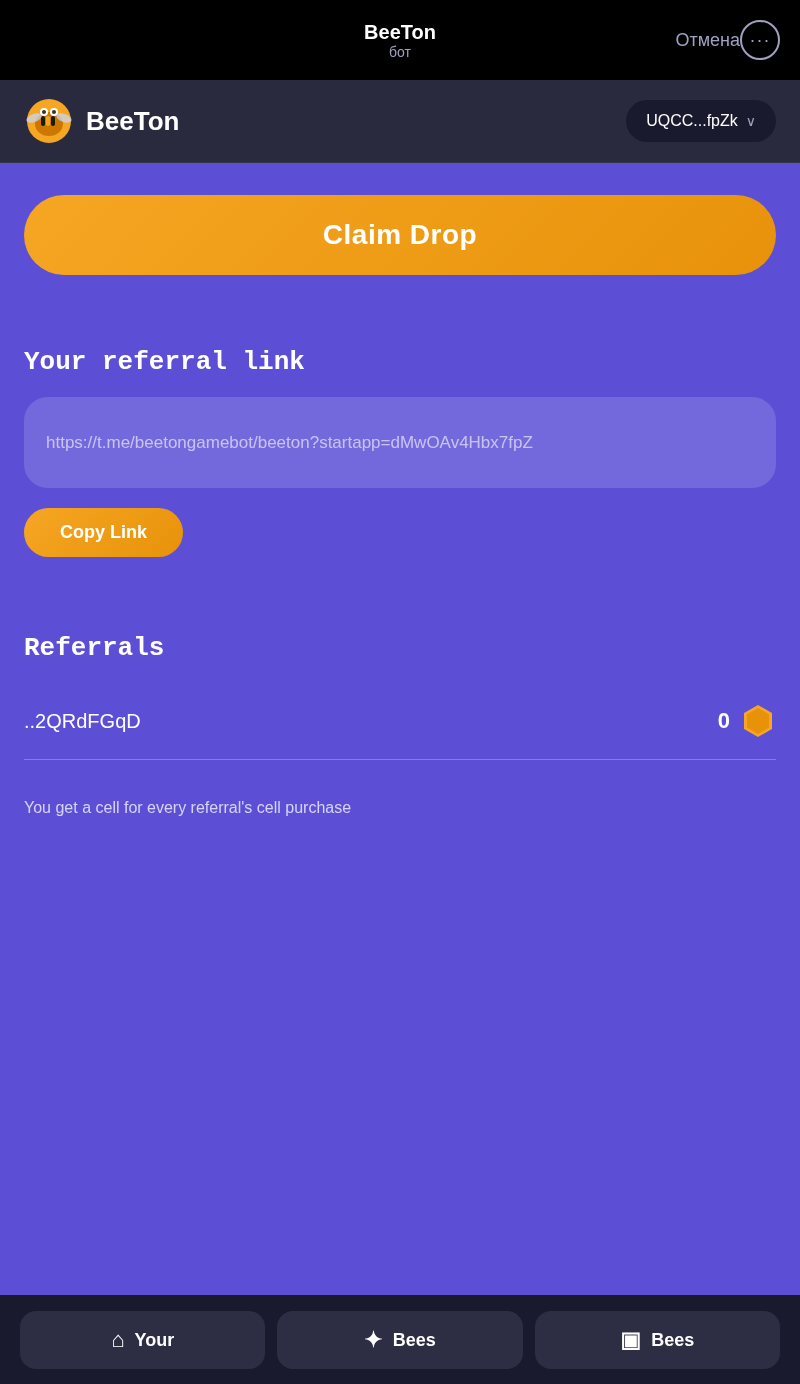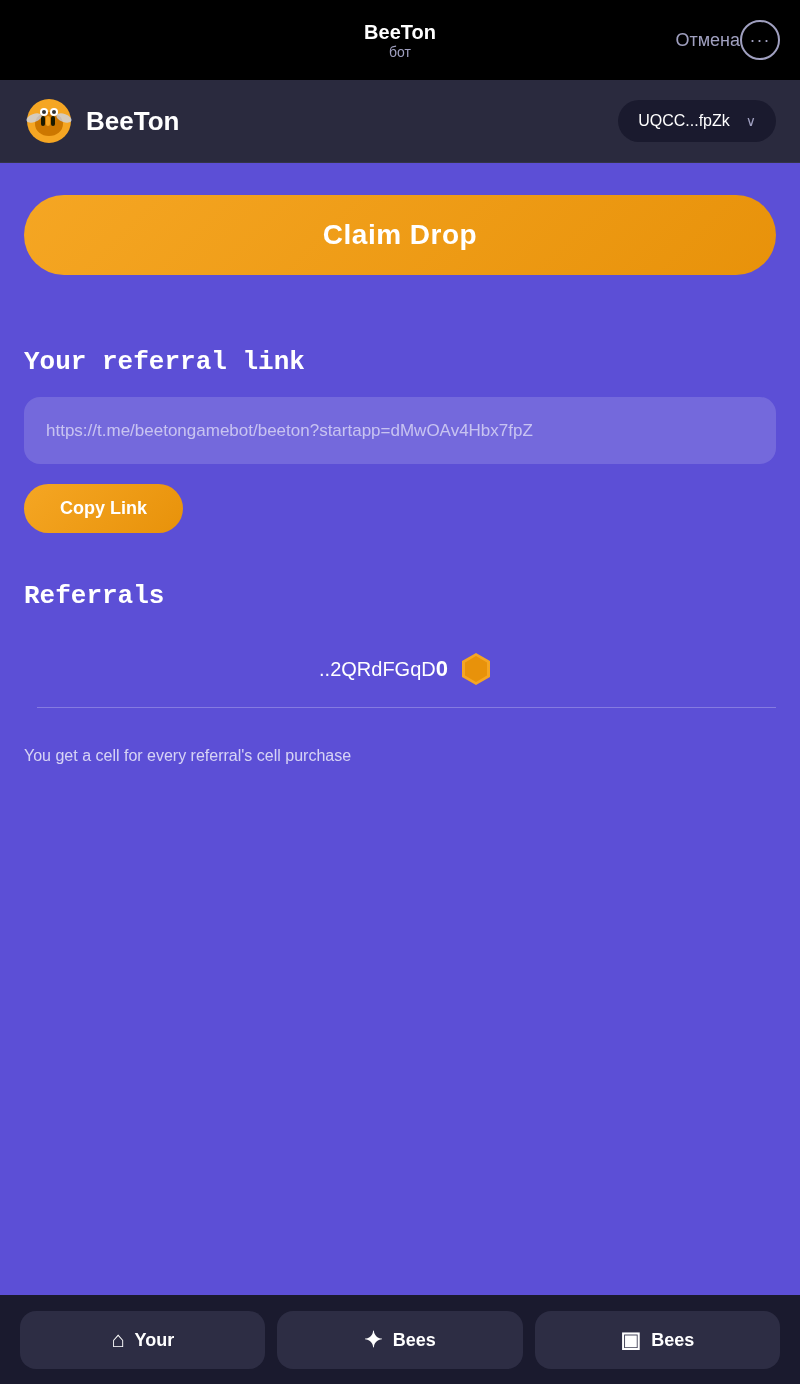--- a/index.html
+++ b/index.html
@@ -92,21 +92,21 @@
     .wallet-btn {
       background: #1a1a2e;
       color: white;
       border: none;
       border-radius: 24px;
       padding: 12px 20px;
       font-size: 16px;
       cursor: pointer;
       display: flex;
       align-items: center;
-      gap: 16px;
+      gap: 8px;
     }
 
     .wallet-btn .chevron {
       font-size: 14px;
       color: #a0a0c0;
     }
 
     
     .main-content {
       background: #5c4fd6;
@@ -134,57 +134,56 @@
       color: white;
       font-size: 26px;
       font-weight: 700;
       margin-bottom: 20px;
       font-family: Liberation Mono, monospace;
     }
 
     
     .referral-link-box {
       background: rgba(255,255,255,0.15);
-      border-radius: 16px;
-      padding: 20px 22px;
+      border-radius: 24px;
+      padding: 32px 22px;
       margin-bottom: 20px;
     }
 
     .referral-link-text {
       color: rgba(255,255,255,0.6);
       font-size: 17px;
       line-height: 1.6;
       word-break: break-all;
     }
 
     
     .copy-link-btn {
       background: linear-gradient(135deg, #f5a623, #e8920a);
       color: white;
       border: none;
       border-radius: 28px;
       padding: 14px 36px;
       font-size: 18px;
       font-weight: 600;
       cursor: pointer;
-      margin-bottom: 48px;
+      margin-bottom: 76px;
     }
 
     
     .referrals-section {
       margin-bottom: 24px;
     }
 
     .referral-row {
       display: flex;
       align-items: center;
-      justify-content: center;
+      justify-content: space-between;
       padding: 20px 0;
       border-bottom: 1px solid rgba(255,255,255,0.25);
-      margin-left: 13px;
     }
 
     .referral-name {
       color: white;
       font-size: 20px;
       font-weight: 500;
     }
 
     .referral-value {
       display: flex;

